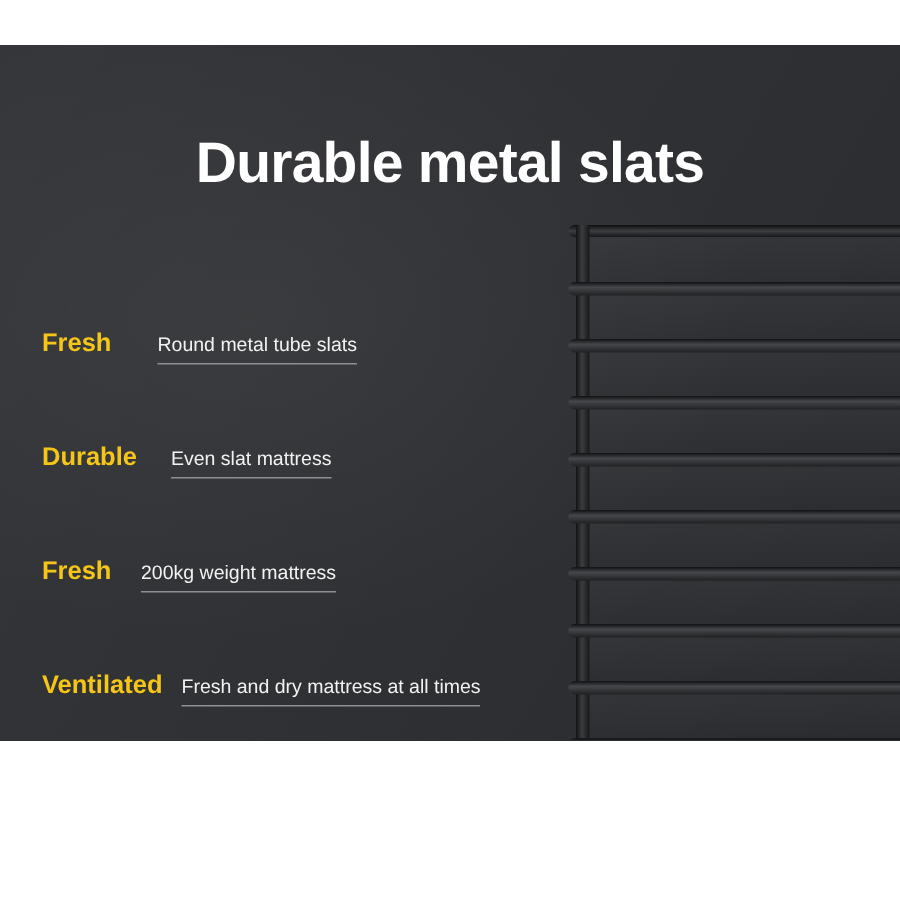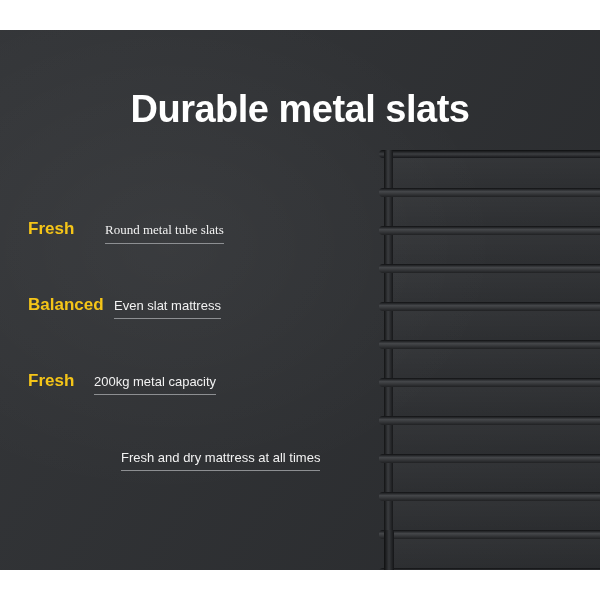--- a/index.html
+++ b/index.html
@@ -14,21 +14,21 @@
     overflow: hidden;
     background: #ffffff;
     font-family: "Liberation Sans", sans-serif;
   }
   
   #panel {
     position: absolute;
     left: 0;
     top: 30px;
     width: 600px;
-    height: 540px;
+    height: 464px;
     background: #2e3033;
     overflow: hidden;
   }
   
   #panel-gradient {
     position: absolute;
     inset: 0;
     background:
       radial-gradient(ellipse at 28% 40%, rgba(255,255,255,0.045) 0%, rgba(255,255,255,0.0) 55%),
       linear-gradient(120deg, rgba(255,255,255,0.03) 0%, rgba(0,0,0,0.10) 100%);
@@ -73,21 +73,21 @@
     position: absolute;
     top: 17px;
     color: #f2f2f2;
     font-size: 13px;
     font-weight: normal;
     white-space: nowrap;
     border-bottom: 1px solid #8d8f92;
     padding-bottom: 5px;
   }
   
-  .feature:nth-child(1) .feature-desc { left: 77px; font-family: Liberation Serif, serif; }
+  .feature:nth-child(1) .feature-desc { left: 77px; }
   .feature:nth-child(2) .feature-desc { left: 86px; }
   .feature:nth-child(3) .feature-desc { left: 66px; }
   .feature:nth-child(4) .feature-desc { left: 93px; text-align: right; }
 
   
   #slat-frame {
     position: absolute;
     left: 355px;
     top: 120px;
     width: 250px;
@@ -162,28 +162,29 @@
     <div id="panel-gradient"></div>
 
     <div id="headline">Durable metal slats</div>
 
     <div id="features">
       <div class="feature">
         <div class="feature-label">Fresh</div>
         <div class="feature-desc">Round metal tube slats</div>
       </div>
       <div class="feature">
-        <div class="feature-label">Balanced</div>
+        <div class="feature-label">Durable</div>
         <div class="feature-desc">Even slat mattress</div>
       </div>
       <div class="feature">
         <div class="feature-label">Fresh</div>
-        <div class="feature-desc">200kg metal capacity</div>
-      </div>
-      <div class="feature">
+        <div class="feature-desc">200kg weight mattress</div>
+      </div>
+      <div class="feature">
+        <div class="feature-label">Ventilated</div>
         <div class="feature-desc">Fresh and dry mattress at all times</div>
       </div>
     </div>
 
     <div id="slat-frame">
       <div id="top-bar"></div>
       <div class="rail" id="rail-left"></div>
 
       <div class="gap" style="top:8px;  height:30px;"></div>
       <div class="slat" style="top:38px;"></div>

